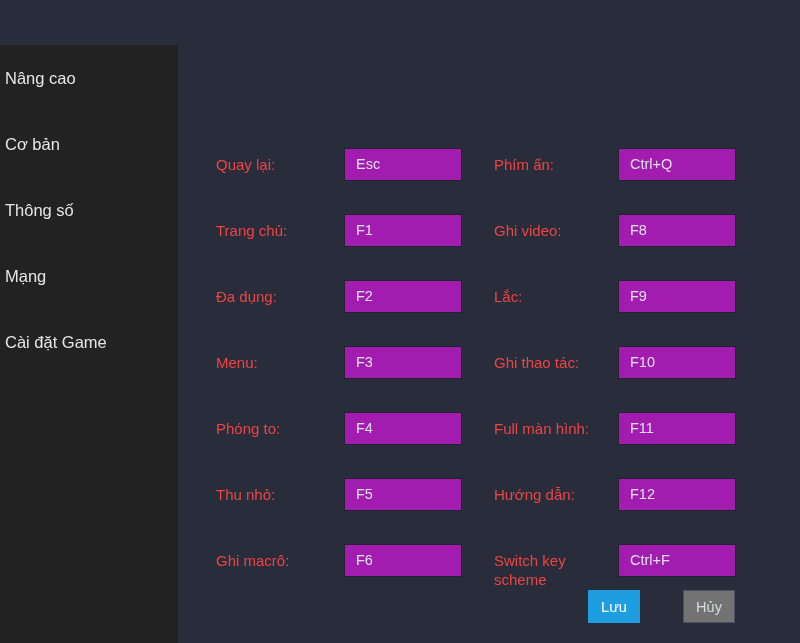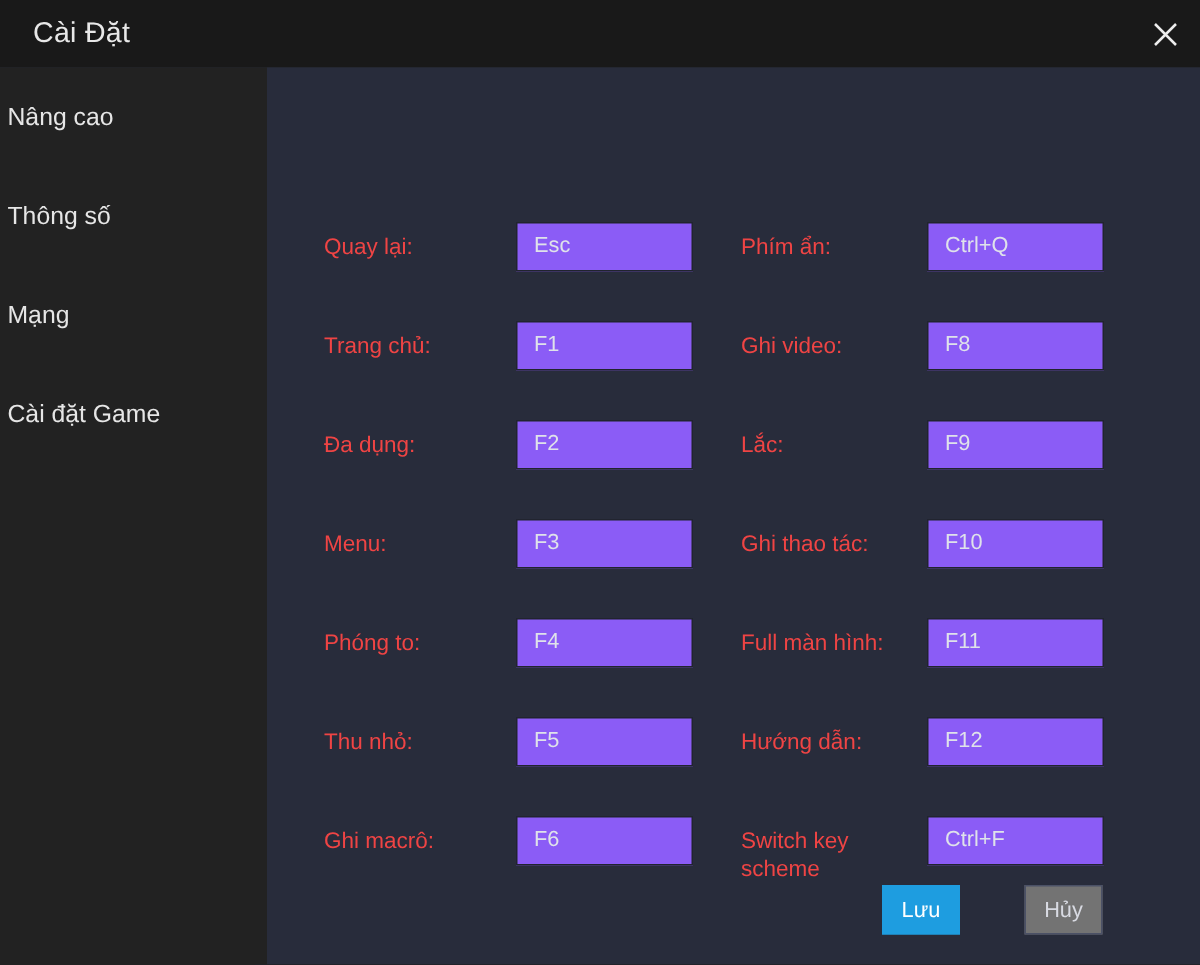--- a/index.html
+++ b/index.html
@@ -109,21 +109,21 @@
     color: #ef4444;
     line-height: 19px;
     white-space: pre-line;
     padding-top: 7px;
   }
   .fld-input {
     position: absolute;
     width: 118px;
     height: 33px;
     box-sizing: border-box;
-    background: #8b5cf6;
+    background: #a21caf;
     border: 1px solid #21242f;
     color: #dfe2ea;
     font-family: "Liberation Sans", "DejaVu Sans", sans-serif;
     font-size: 14.5px;
     padding: 0 0 0 11px;
     line-height: 31px;
     cursor: text;
     outline: none;
   }
 
@@ -160,35 +160,27 @@
     background: #737373;
     color: #d8dae2;
     border-color: #4b5166;
   }
 </style>
 </head>
 <body>
 
 <div id="app">
 
-  <div class="titlebar">
-    <div class="titlebar-title">Cài Đặt</div>
-    <div class="titlebar-spacer"></div>
-    <div class="close-btn">
-      <span>
-        <svg width="20" height="20" viewBox="0 0 20 20">
-          <path d="M3 3 L17 17 M17 3 L3 17" stroke="#ededed" stroke-width="1.7" fill="none"></path>
-        </svg>
-      </span>
-    </div>
-  </div>
 
   <div class="sidebar" id="sidebar">
       <div class="side-item">
         <span class="side-label">Nâng cao</span>
+      </div>
+      <div class="side-item">
+        <span class="side-label">Cơ bản</span>
       </div>
       <div class="side-item">
         <span class="side-label">Thông số</span>
       </div>
       <div class="side-item">
         <span class="side-label">Mạng</span>
       </div>
       <div class="side-item">
         <span class="side-label">Cài đặt Game</span>
       </div>

